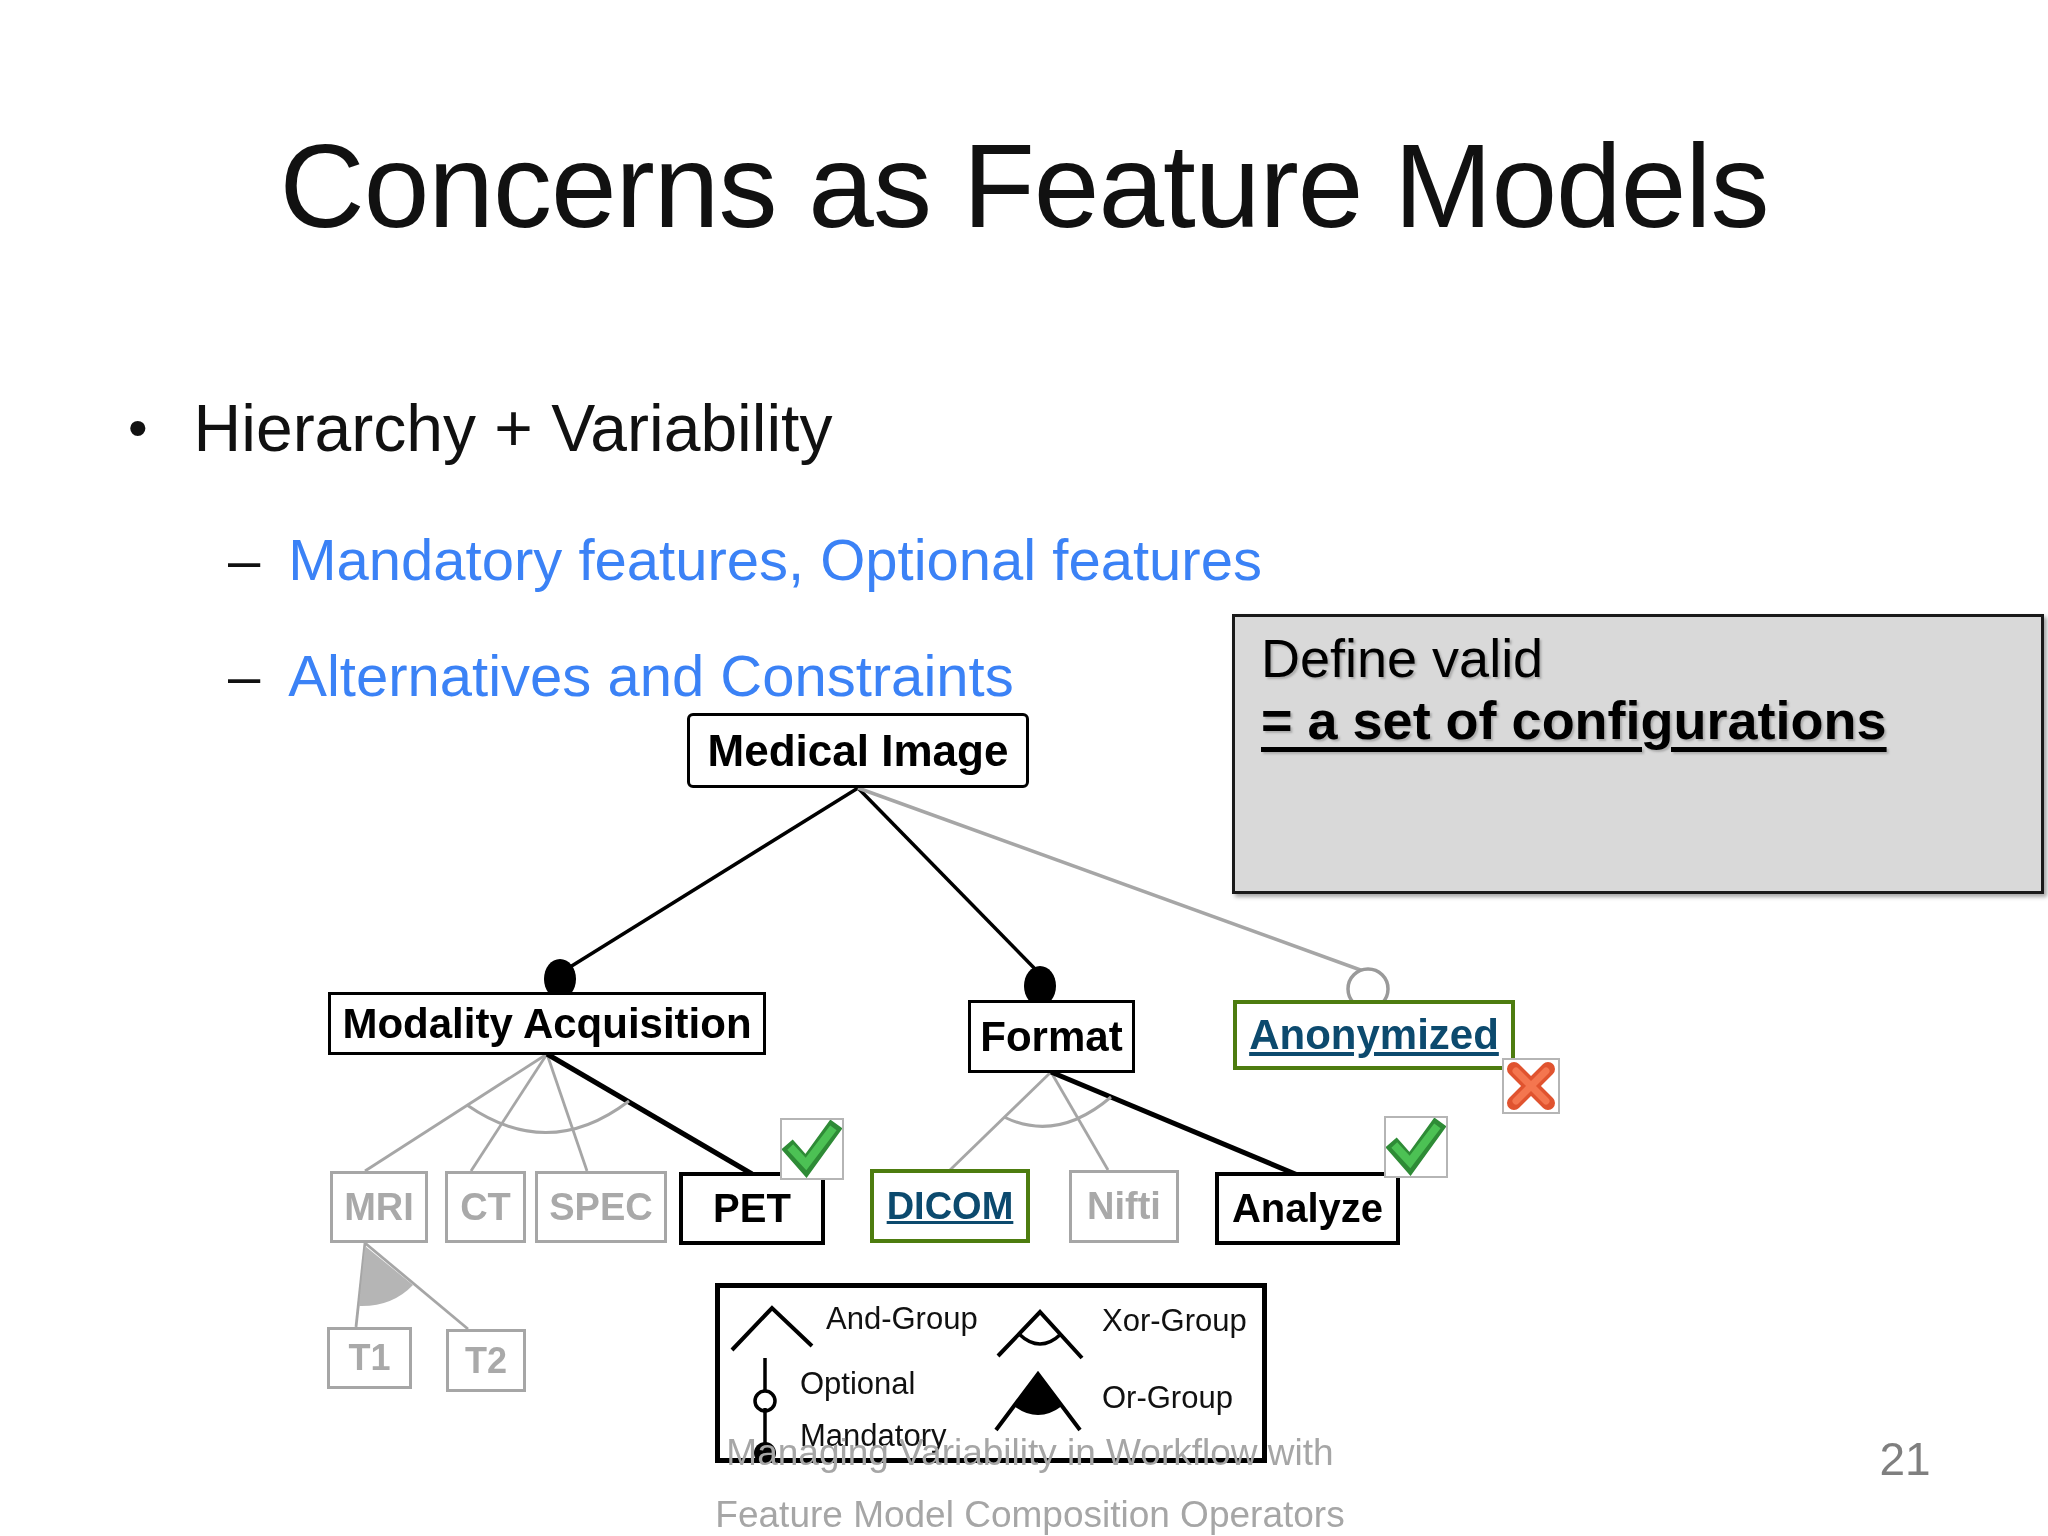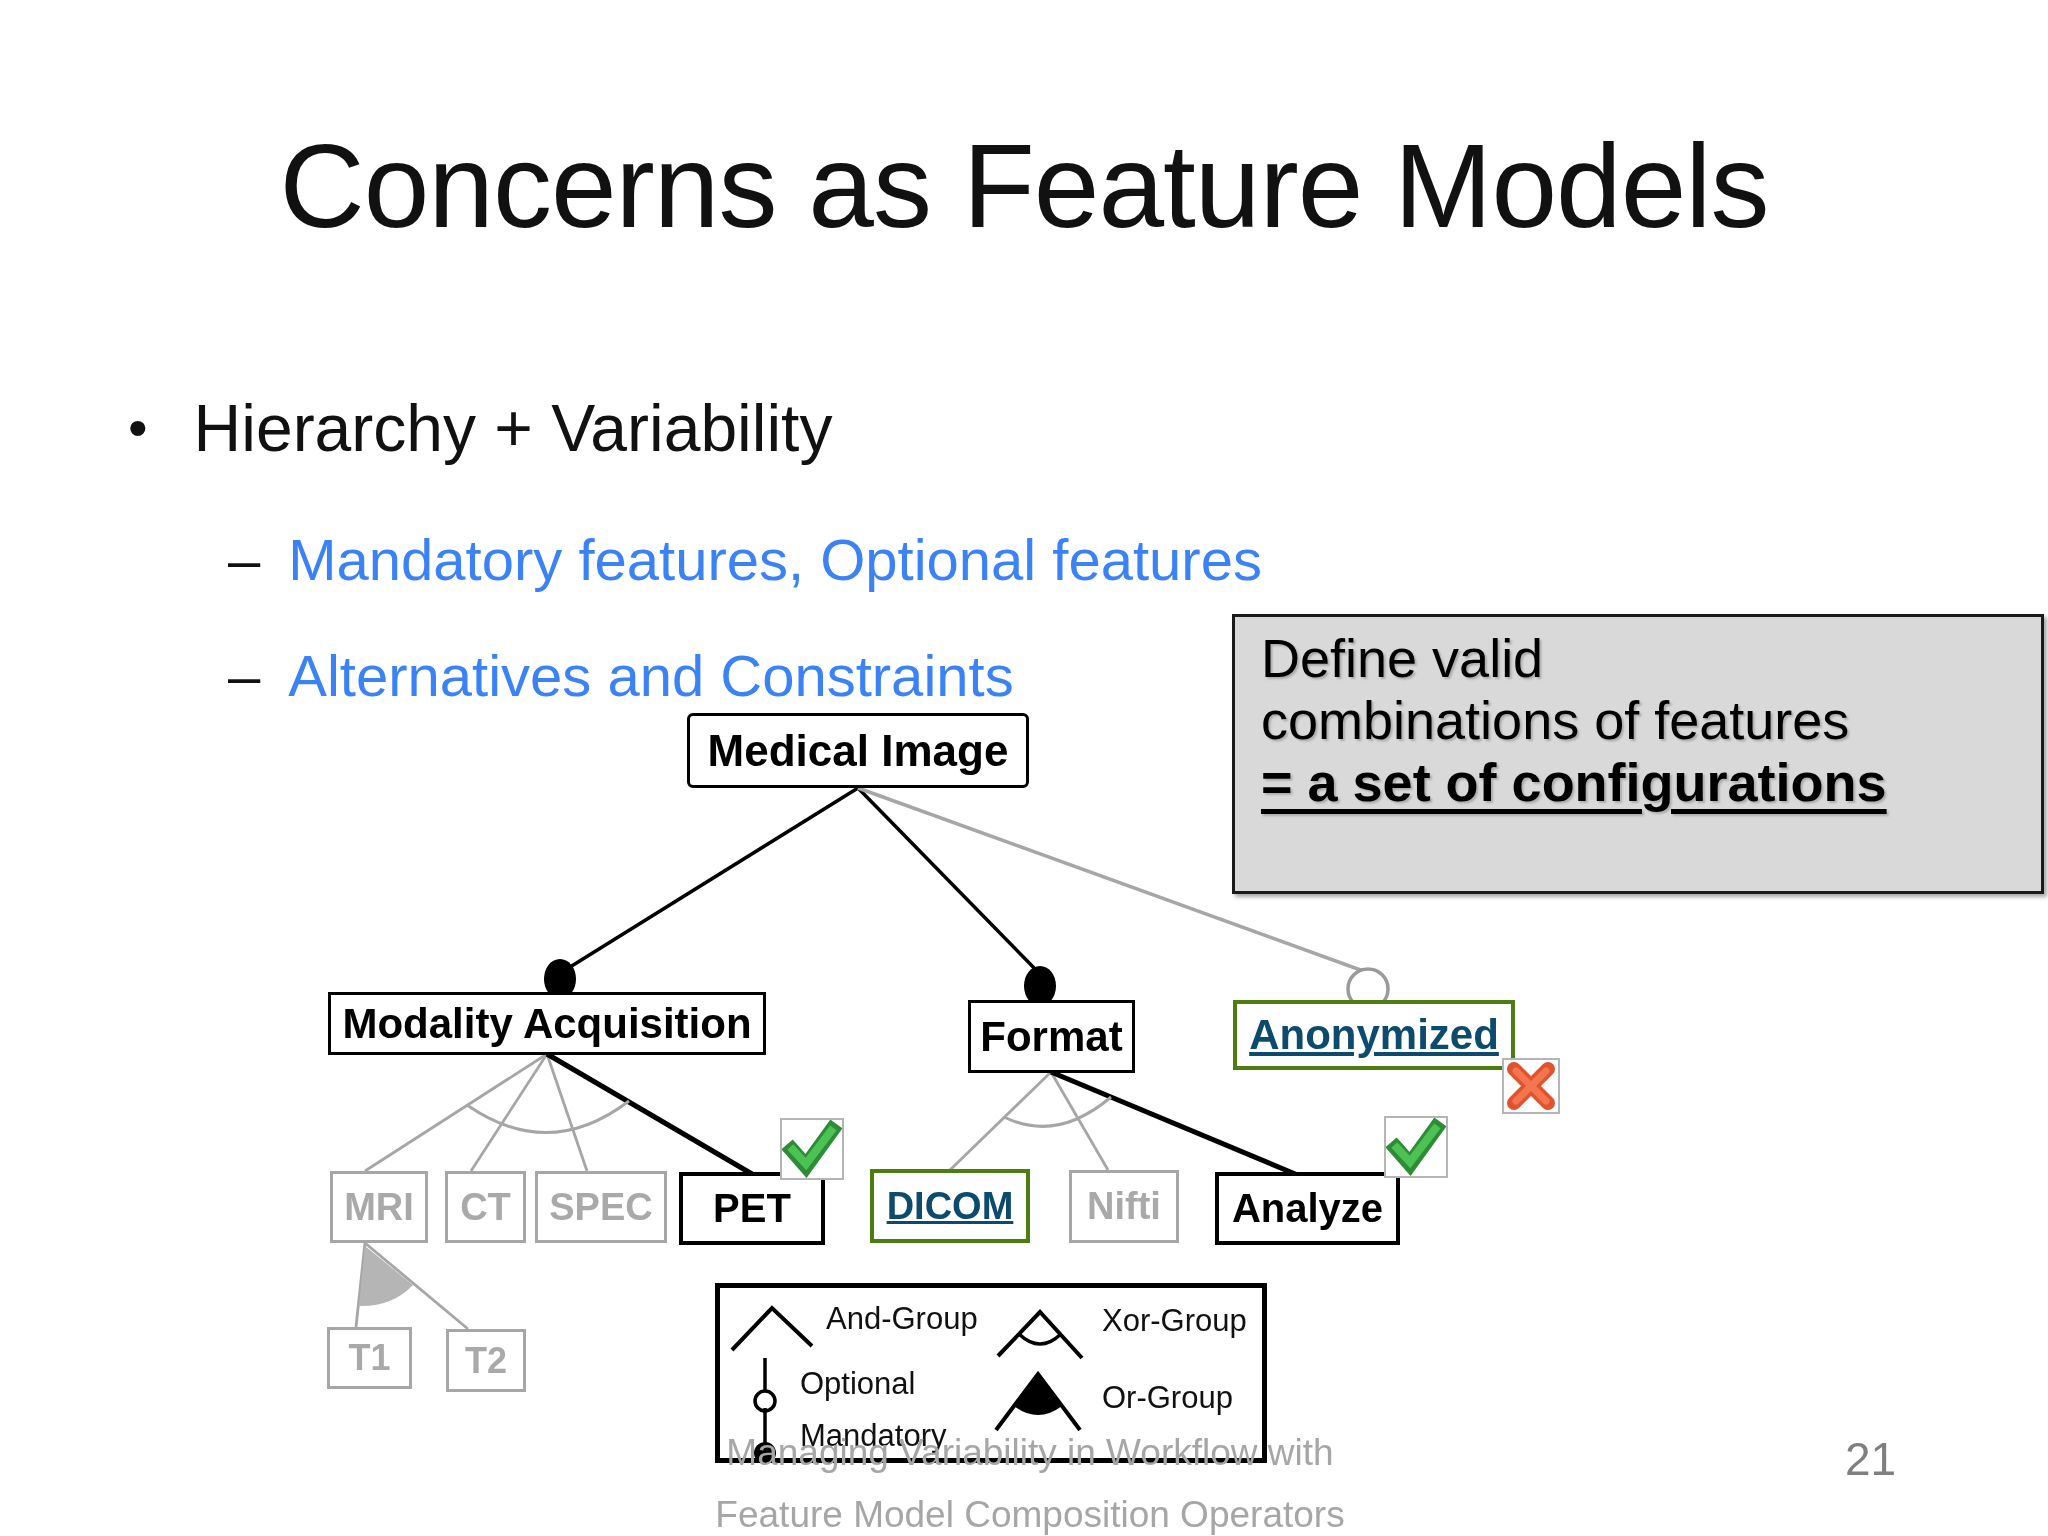--- a/index.html
+++ b/index.html
@@ -52,21 +52,21 @@
     background:#fff;border:5px solid #000;box-sizing:border-box;z-index:2;
   }
   .legend .lbl{position:absolute;font-size:31px;color:#111;white-space:nowrap;}
   .legend svg{position:absolute;}
   
   .footer{
     position:absolute;left:660px;top:1422px;width:740px;text-align:center;
     color:#a6a6a6;font-size:37px;line-height:62px;z-index:4;
   }
   .pagenum{
-    position:absolute;left:1845px;top:1432px;width:120px;
+    position:absolute;left:1845px;top:1432px;width:120px;text-align:center;
     color:#7f7f7f;font-size:46px;z-index:4;
   }
   svg{display:block;}
   .edges{position:absolute;left:0;top:0;z-index:1;}
 </style>
 </head>
 <body>
 
 <div id="slide">
 
@@ -80,21 +80,20 @@
     <span class="sub-dash">–</span>
     <span class="sub-text">Mandatory features, Optional features</span>
   </div>
   <div class="sub-row s2">
     <span class="sub-dash">–</span>
     <span class="sub-text">Alternatives and Constraints</span>
   </div>
 
   <div class="callout">
     <div class="cl">Define valid</div>
-    <div class="cl">combinations of features</div>
     <div class="cl bold">= a set of configurations</div>
   </div>
 
   <svg class="edges" width="2048" height="1536">
 
     <line x1="858" y1="788" x2="562" y2="972" stroke="#000" stroke-width="3.5"></line>
     <line x1="858" y1="788" x2="1038" y2="972" stroke="#000" stroke-width="3.5"></line>
     <line x1="858" y1="788" x2="1366" y2="972" stroke="#a6a6a6" stroke-width="3.5"></line>
 
     <ellipse cx="560" cy="979" rx="16" ry="20" fill="#000"></ellipse>

